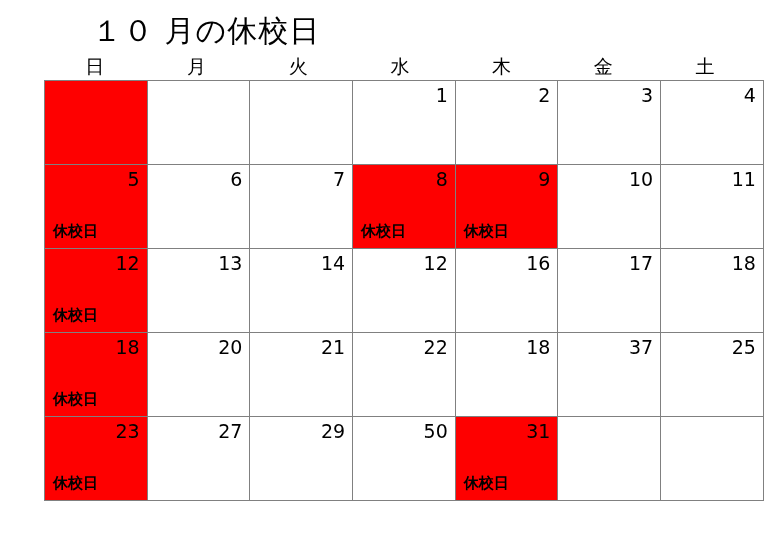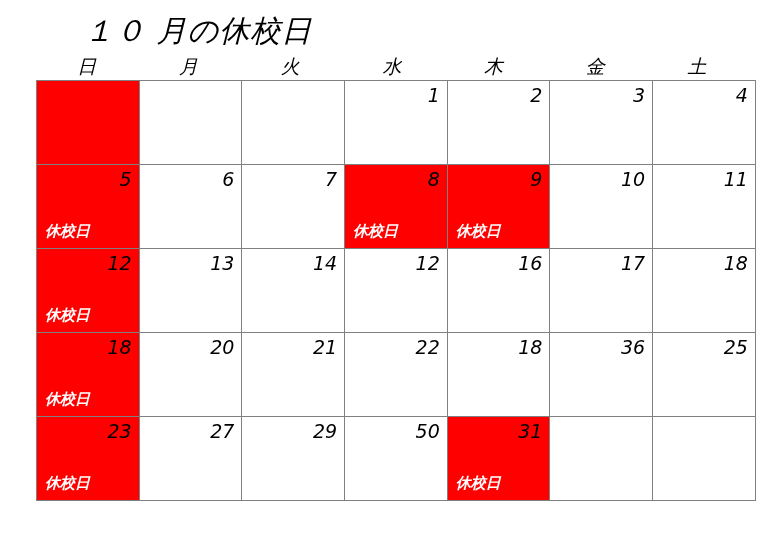--- a/index.html
+++ b/index.html
@@ -11,25 +11,24 @@
     height: 534px;
     background: #ffffff;
     font-family: "DejaVu Sans", "Liberation Sans", sans-serif;
     color: #000000;
     position: relative;
     overflow: hidden;
   }
 
   #page {
     position: absolute;
-    left: 8px;
+    left: 16px;
     top: 0;
     width: 704px;
     height: 534px;
-    font-style: italic;
   }
 
   #title {
     position: absolute;
     left: 76px;
     top: 14px;
     font-size: 30px;
     line-height: 34px;
     letter-spacing: 1px;
     font-weight: 400;
@@ -81,21 +80,21 @@
   .holiday .daynum {
     color: #000000;
   }
   .note {
     position: absolute;
     left: 8px;
     bottom: 8px;
     font-size: 15px;
     line-height: 18px;
     font-weight: bold;
-    color: #ffffff;
+    color: #000000;
     white-space: nowrap;
   }
 </style>
 </head>
 <body>
 
 <div id="page">
 
   <div id="title">１０ 月の休校日</div>
 
@@ -219,21 +218,21 @@
         </td>
         <td>
           <span class="daynum">22</span>
           <span class="note"></span>
         </td>
         <td>
           <span class="daynum">18</span>
           <span class="note"></span>
         </td>
         <td>
-          <span class="daynum">36</span>
+          <span class="daynum">37</span>
           <span class="note"></span>
         </td>
         <td>
           <span class="daynum">25</span>
           <span class="note"></span>
         </td>
       </tr>
 
       <tr>
         <td class="holiday">

